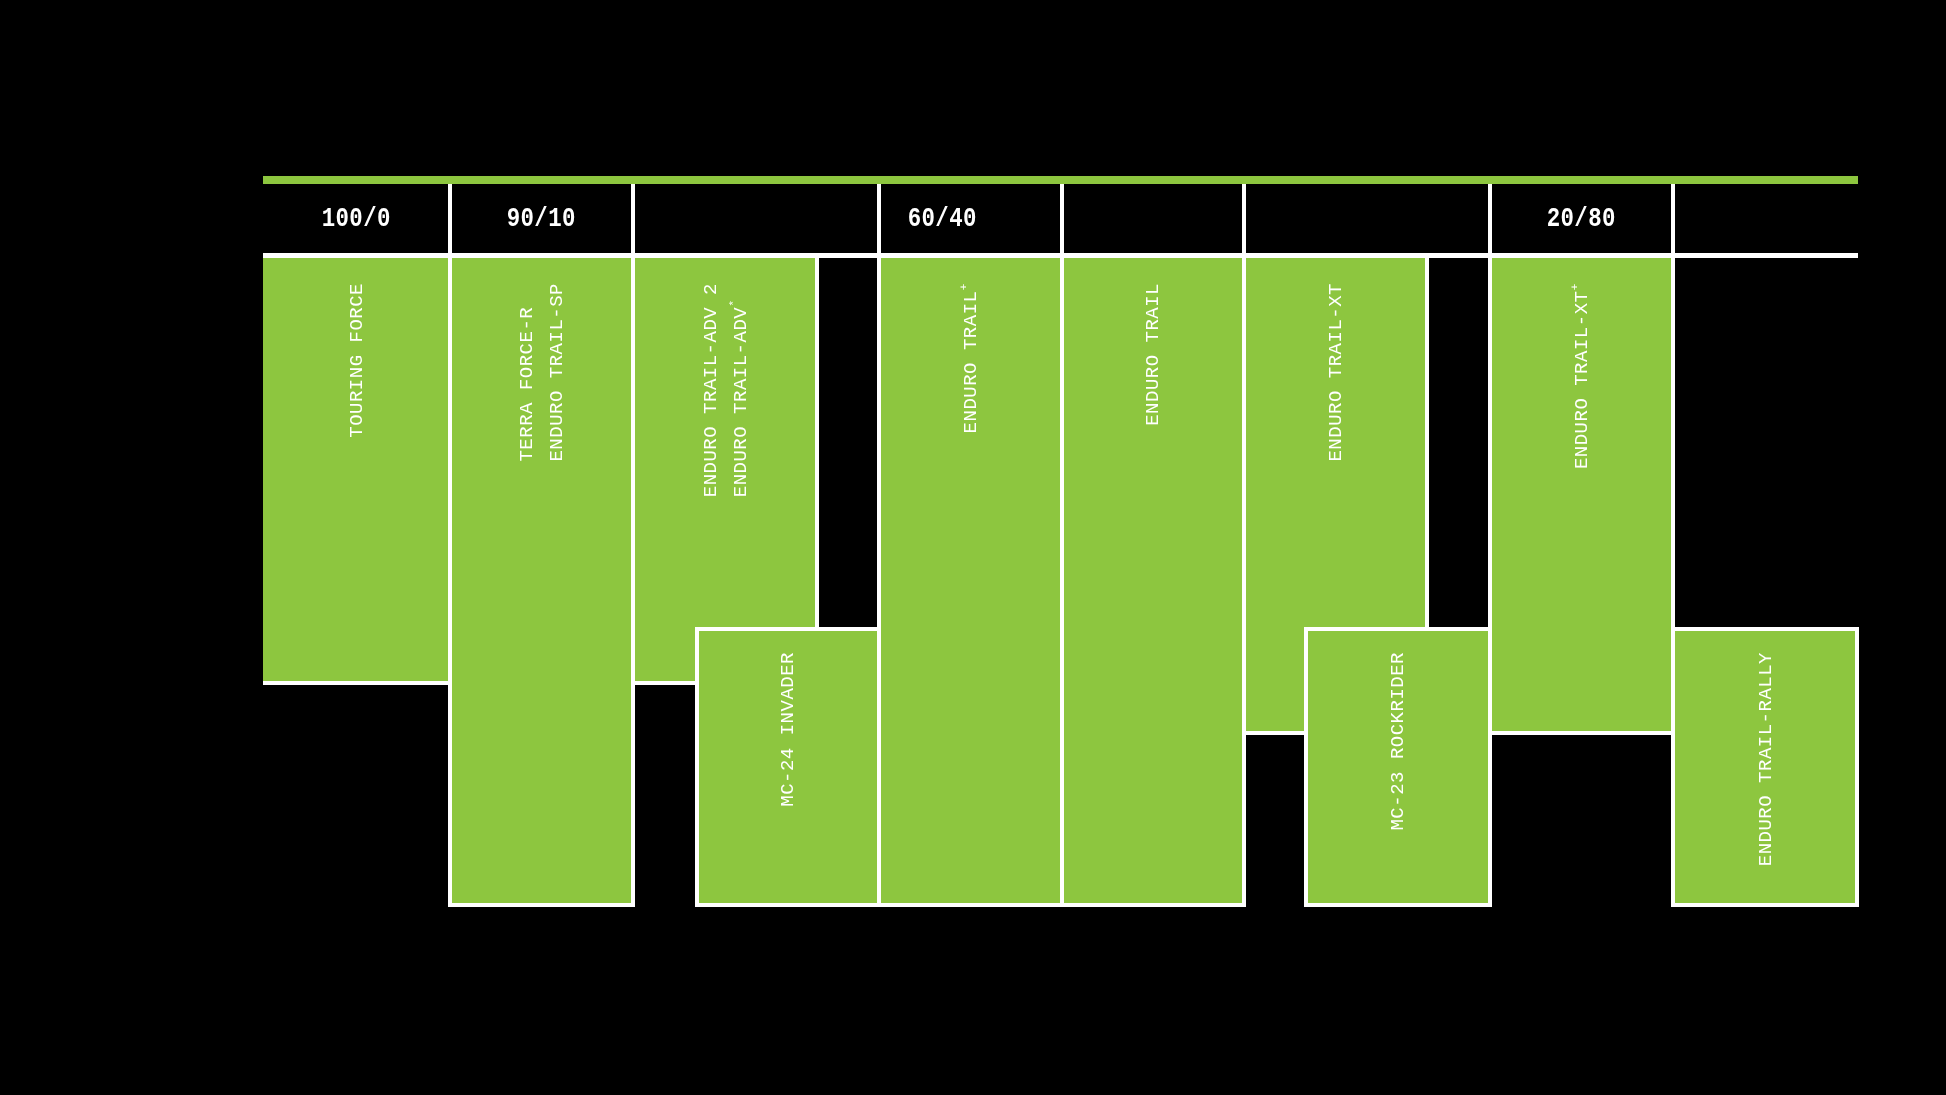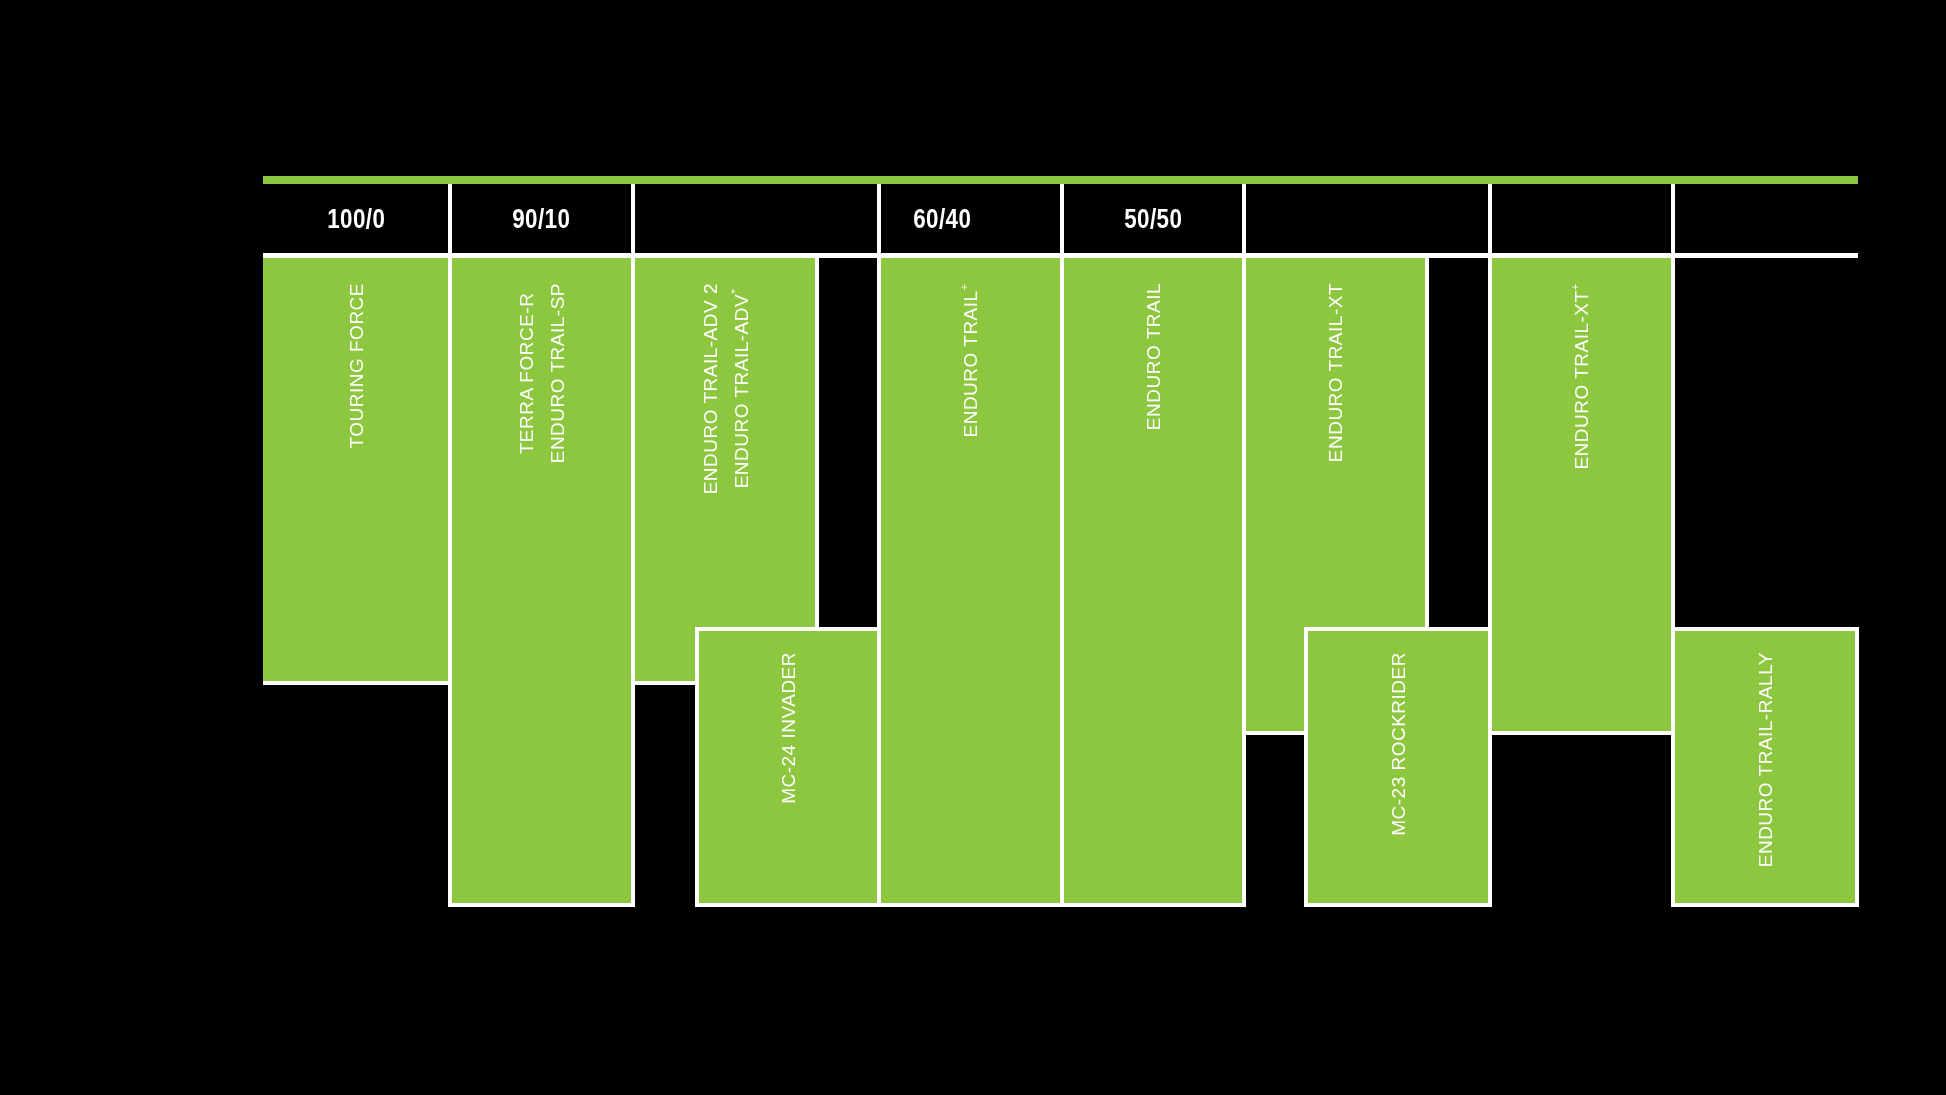--- a/index.html
+++ b/index.html
@@ -1,20 +1,19 @@
 <!DOCTYPE html>
 <html style="--green: #8dc63f; --white: #ffffff; --background: #000000;"><head>
 <meta charset="utf-8">
 <style>
   html,body { margin:0; padding:0; background:#000; }
   .canvas {
     position:relative; width:1946px; height:915px;
     background:var(--background,#000); overflow:hidden;
-    font-family:Liberation Sans, sans-serif;
-    text-align:center;
+    font-family:Liberation Mono, monospace;
   }
   .accent-bar { position:absolute; background:var(--green,#8dc63f); }
   .hcell {
     position:absolute; top:184px; height:69px;
     display:flex; align-items:center; justify-content:center;
     color:var(--white,#fff);
   }
   .hcell .ht {
     display:inline-block; font-weight:700; font-size:28px;
     letter-spacing:0.5px; white-space:nowrap; transform:scaleX(0.8);
@@ -43,22 +42,22 @@
 
   <div class="hcell" style="left:263px;width:187px">
     <span class="ht">100/0</span>
     </div>
   <div class="hcell" style="left:450px;width:183px">
     <span class="ht">90/10</span>
     </div>
   <div class="hcell" style="left:851px;width:183px">
     <span class="ht">60/40</span>
     </div>
-  <div class="hcell" style="left:1062px;width:182px">
-    <span class="ht">50/50</span>
+  <div class="hcell" style="left:1490px;width:183px">
+    <span class="ht">20/80</span>
     </div>
 
   <div class="block" style="left:263px;top:258px;width:187px;height:423px">
     <div class="vlabel">
         <div class="vtxt">
       <span class="tline"><span>TOURING FORCE</span><sup class="supmark"></sup></span>
     </div>
       </div>
   </div>
 

